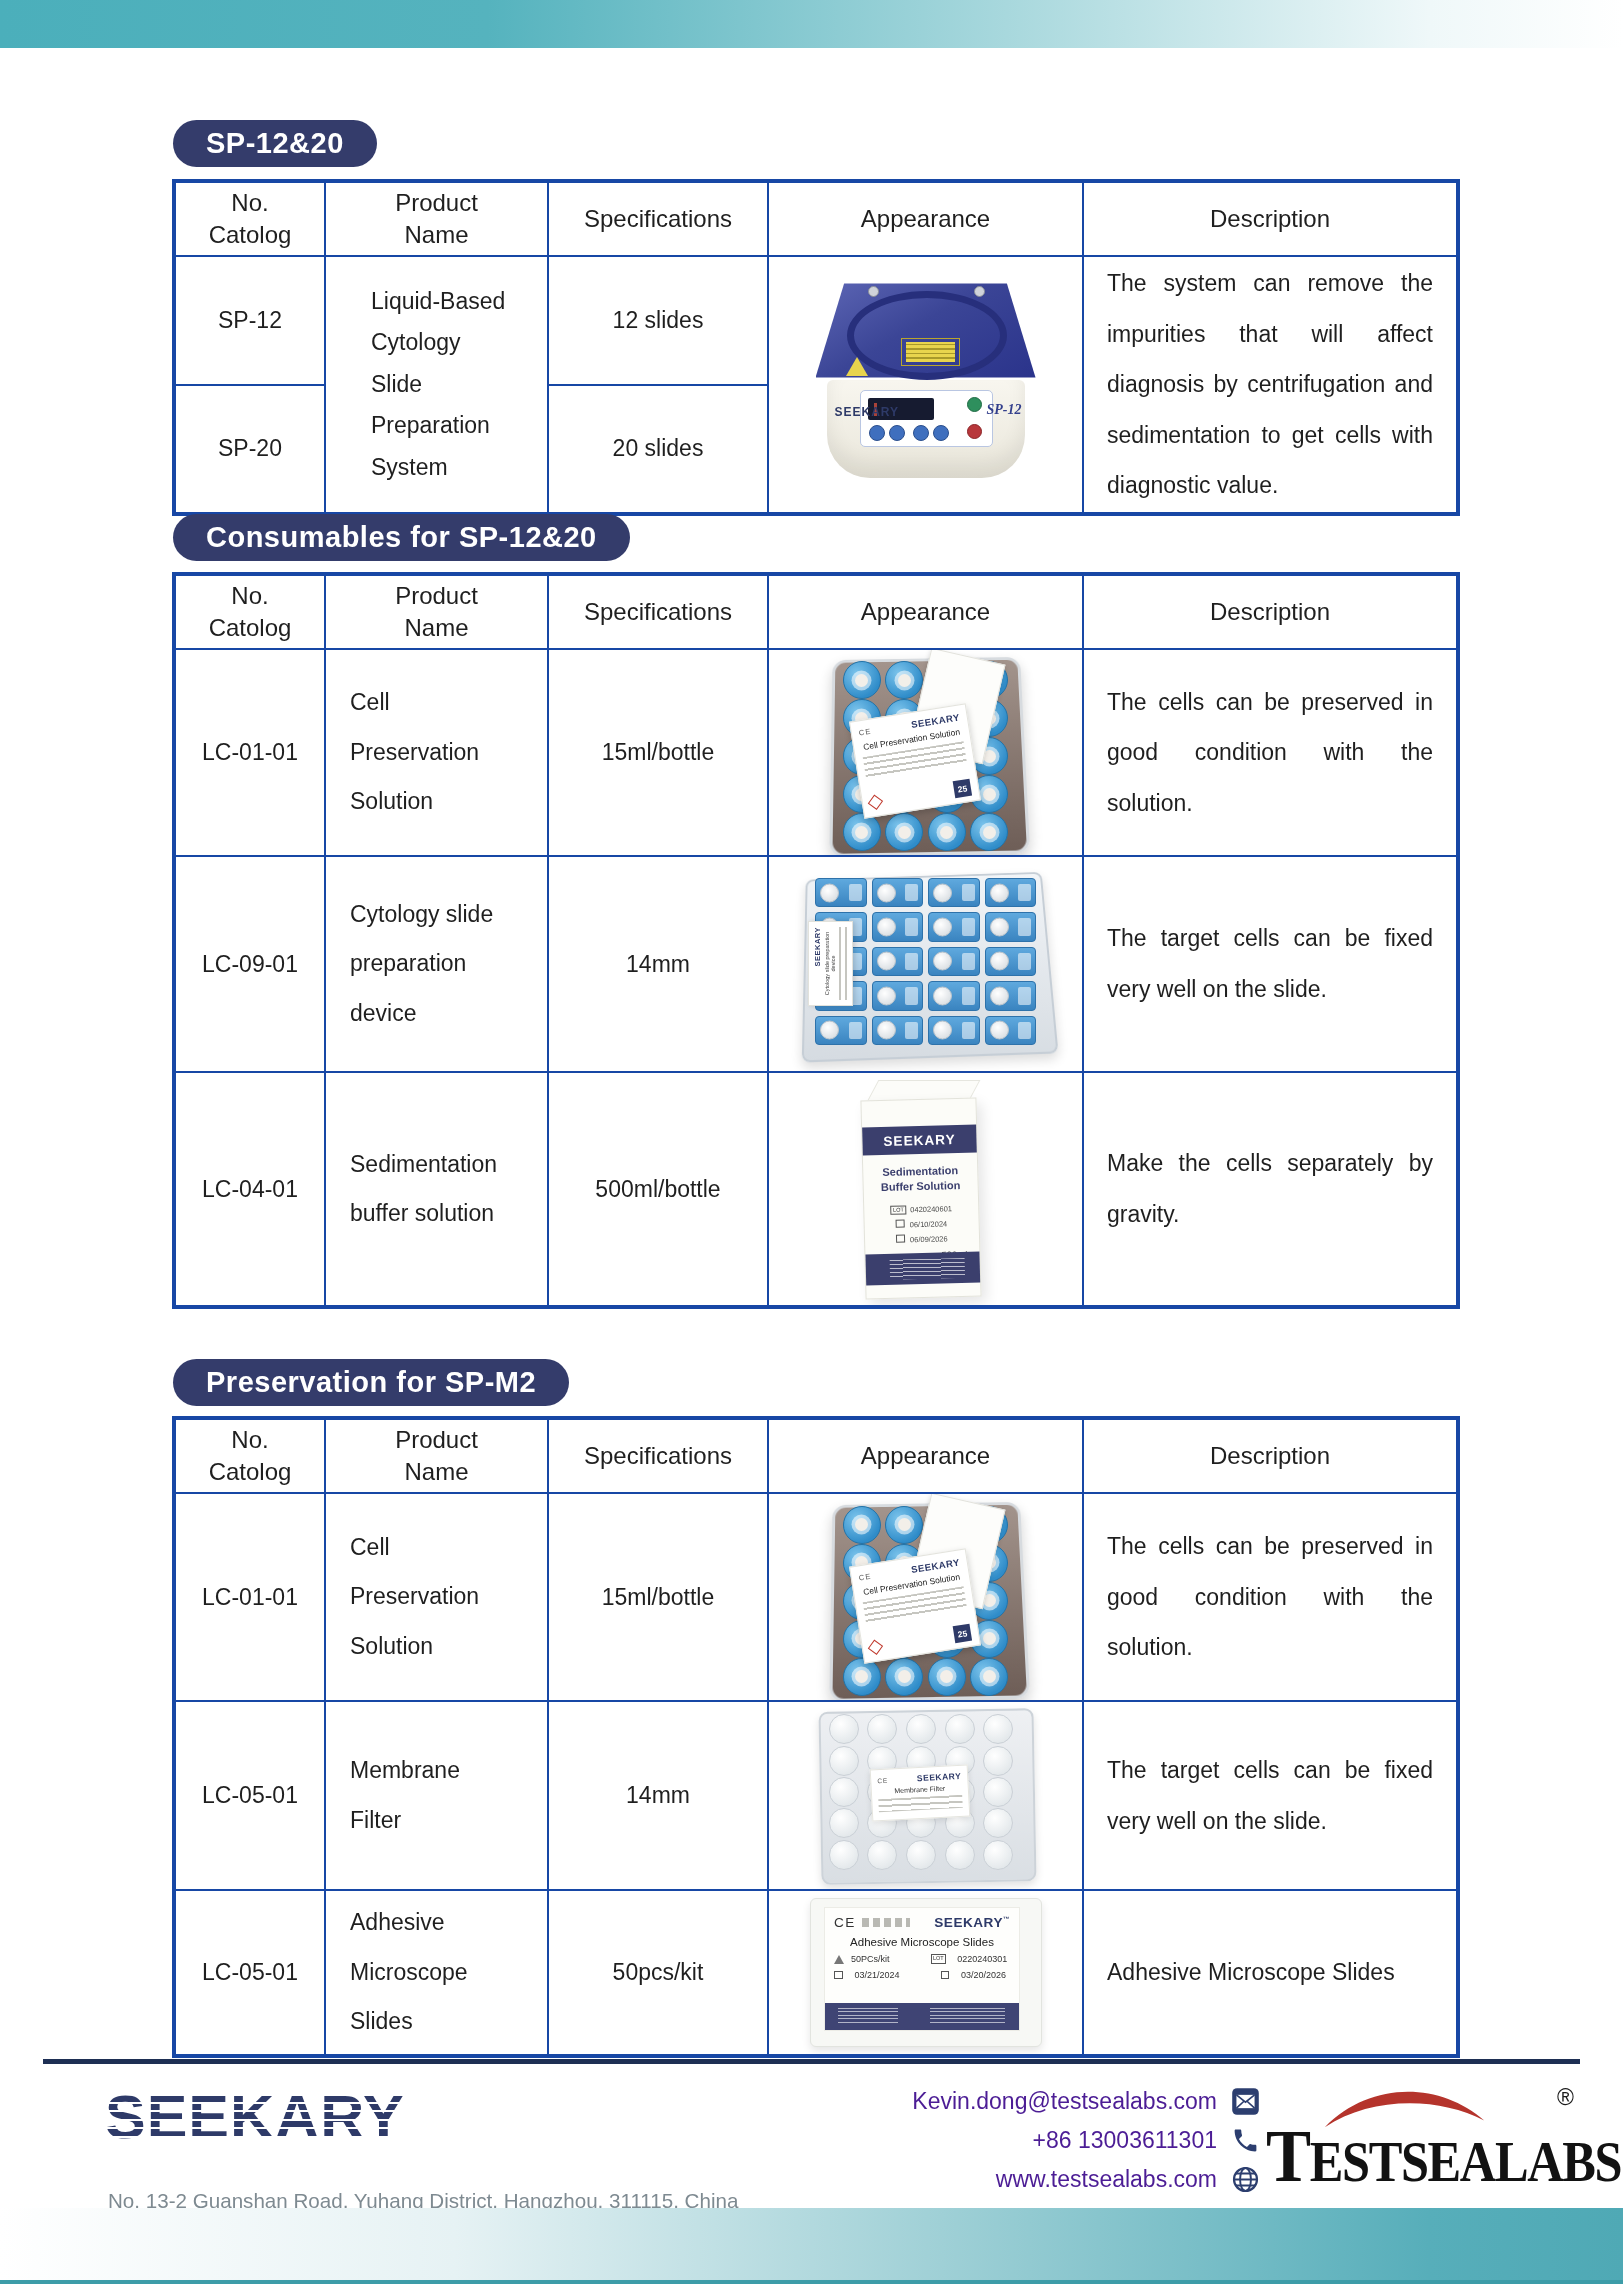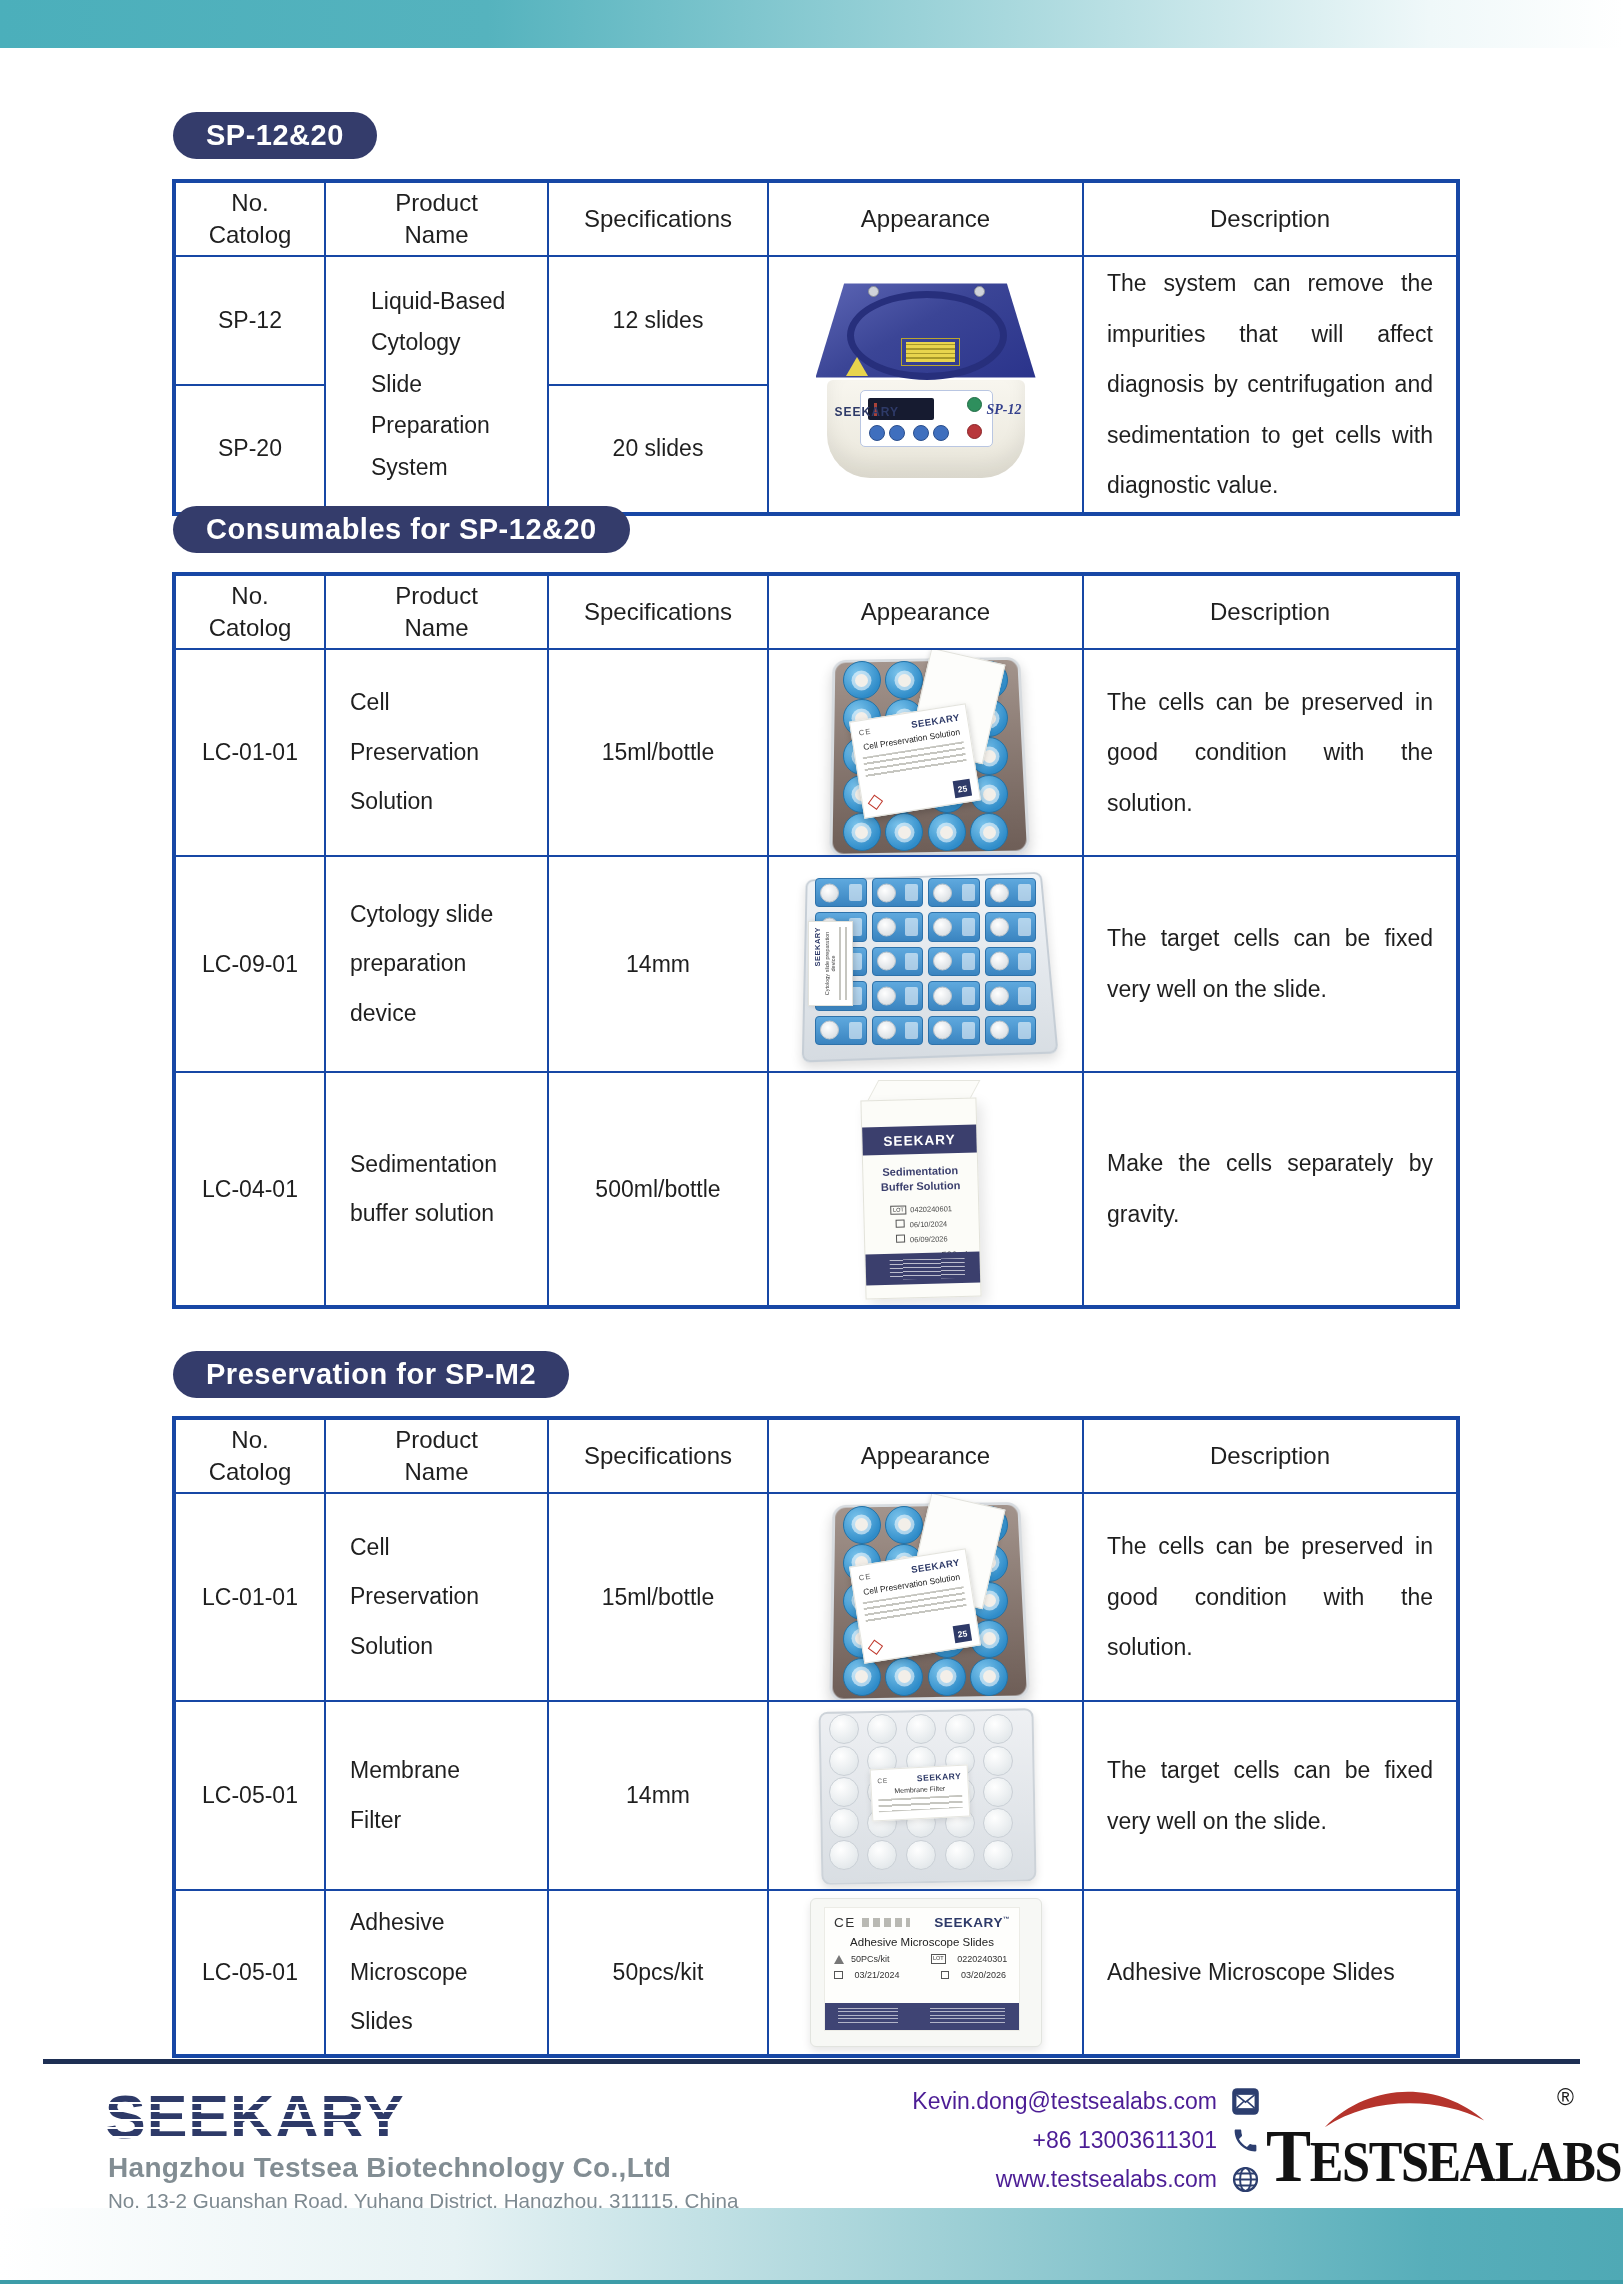--- a/index.html
+++ b/index.html
@@ -8,21 +8,21 @@
 
   
   .topbar{position:absolute;left:0;top:0;width:100%;height:48px;
           background:linear-gradient(90deg,#4BAFBB 0%,#55B3BE 30%,#A8D8DD 62%,#EFF8F9 88%,#ffffff 100%);}
   .bottombar{position:absolute;left:0;top:2208px;width:100%;height:76px;
           background:linear-gradient(90deg,#ffffff 0%,#E6F2F4 28%,#9FD0D6 58%,#57AEBA 88%,#4FA9B5 100%);
           border-bottom:4px solid #3D9CA8;box-sizing:border-box;}
 
   
   .pill{position:absolute;display:inline-flex;align-items:center;height:47px;border-radius:24px;
-        padding:0 33px;background:#343C6B;color:#ffffff;font-size:29px;font-weight:700;letter-spacing:0.5px;}
+        padding:0 33px;background:#343C6B;color:#ffffff;font-size:29px;font-weight:700;letter-spacing:0.5px;margin-top:8px;}
   .pill1{left:173px;top:112px;}
   .pill2{left:173px;top:506px;}
   .pill3{left:173px;top:1351px;}
 
   
   table.tbl{position:absolute;left:172px;border-collapse:collapse;table-layout:fixed;width:1283px;
             background:#ffffff;border:4px solid #1747A5;}
   .tbl1{top:179px;} .tbl2{top:572px;} .tbl3{top:1416px;}
   table.tbl th,table.tbl td{border:2px solid #1747A5;vertical-align:middle;overflow:hidden;}
   table.tbl th{font-weight:400;font-size:24px;text-align:center;line-height:1.35;}
@@ -552,21 +552,20 @@
       <td class="c-desc">
             <div class="ds single">Adhesive Microscope Slides</div>
           </td>
     </tr>
   </tbody>
     </table>
 
   <div class="rule"></div>
 
   <div class="seekary-logo">SEEKARY</div>
-  <div class="company">Hangzhou Testsea Biotechnology Co.,Ltd</div>
   <div class="address">No. 13-2 Guanshan Road, Yuhang District, Hangzhou, 311115, China</div>
 
   <div class="contact">
     <div class="contact-row">
       <span class="contact-text">Kevin.dong@testsealabs.com</span>
       <svg class="cicon" viewBox="0 0 24 24">
         <rect x="1" y="1" width="22" height="22" rx="4" fill="#2C3E6F"></rect>
         <rect x="4.5" y="6.5" width="15" height="11" fill="#ffffff"></rect>
         <path d="M4.5 6.5l7.5 6 7.5-6M4.5 17.5l6-5.5M19.5 17.5l-6-5.5" stroke="#2C3E6F" stroke-width="1.4" fill="none"></path>
       </svg>

